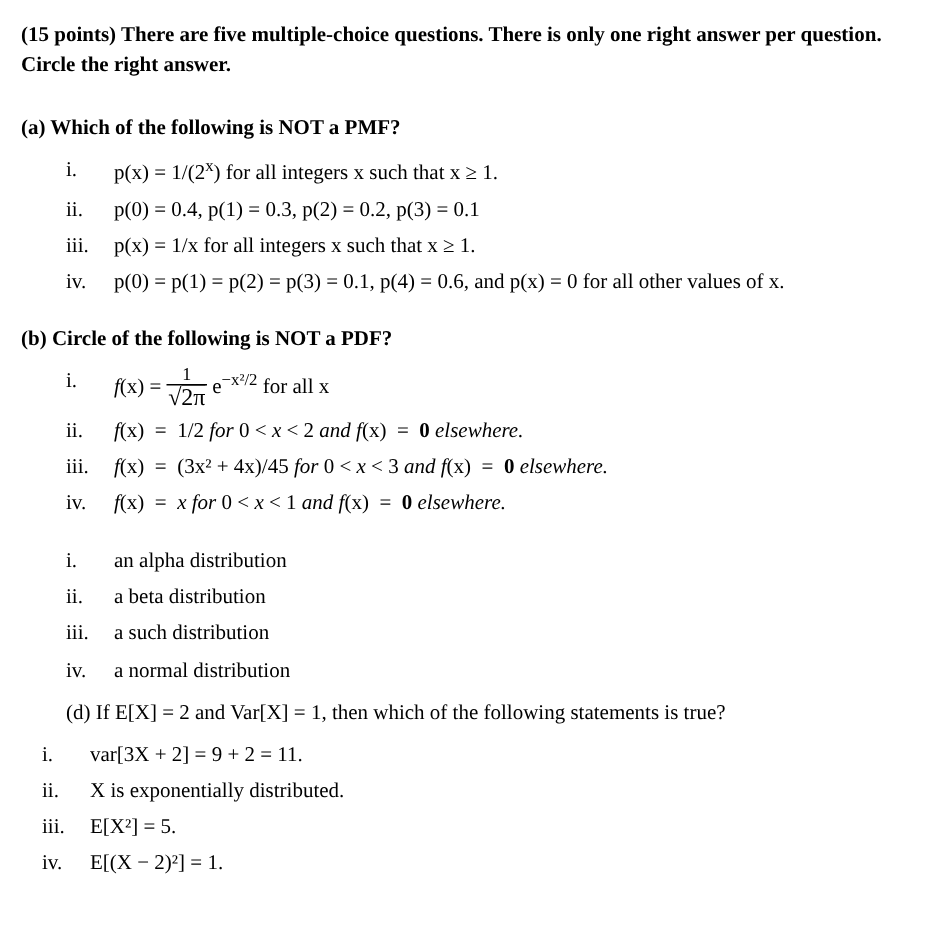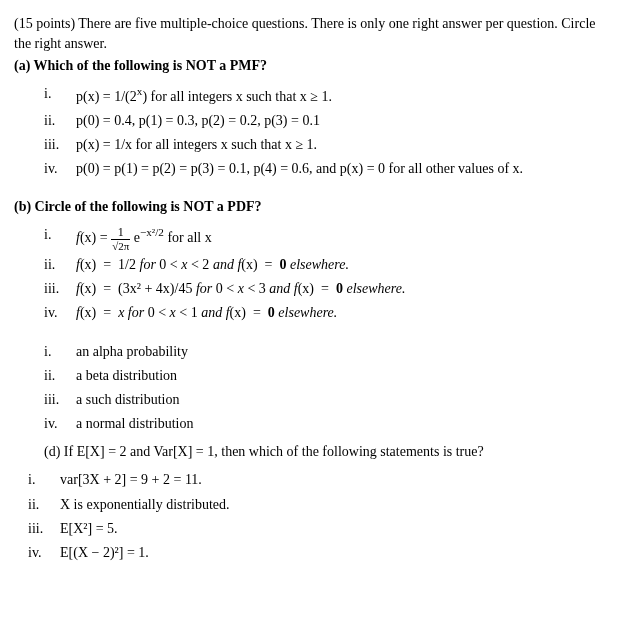--- a/index.html
+++ b/index.html
@@ -10,22 +10,23 @@
     body {
       background: #fff;
       font-family: "Times New Roman", Times, serif;
       font-size: 14px;
       color: #000;
       width: 619px;
       min-height: 620px;
       padding: 14px 18px 14px 14px;
     }
     .intro {
-      margin-bottom: 2px;
+      margin-bottom: 22px;
       line-height: 1.4;
+      font-weight: bold;
     }
     .section {
       margin-bottom: 16px;
     }
     .section-title {
       font-weight: bold;
       margin-bottom: 6px;
       line-height: 1.5;
     }
     .options-list {
@@ -88,21 +89,21 @@
     </div>
   </div>
 </div>
 
 <div class="section">
   <div class="section-title">(b) Circle of the following is NOT a PDF?</div>
   <div class="options-list">
     <div class="option-row">
       <span class="option-label roman">i.</span>
       <span class="option-text">
-        <em>f</em>(x) = <span style="display:inline-block;vertical-align:middle;text-align:center;line-height:1.1"><span style="display:block;border-bottom:1px solid #000;font-size:12px;padding:0 1px">1</span><span style="display:block;font-size:11px;padding:0 1px">√<span style="text-decoration:overline">2π</span></span></span> e<sup>−x²/2</sup> for all x
+        <em>f</em>(x) = <span style="display:inline-block;vertical-align:middle;text-align:center;line-height:1.1"><span style="display:block;border-bottom:1px solid #000;font-size:12px;padding:0 1px">1</span><span style="display:block;font-size:16px;padding:0 1px">√<span style="text-decoration:overline">2π</span></span></span> e<sup>−x²/2</sup> for all x
       </span>
     </div>
     <div class="option-row">
       <span class="option-label roman">ii.</span>
       <span class="option-text"><em>f</em>(x) &nbsp;= &nbsp;1/2 <em>for</em> 0 &lt; <em>x</em> &lt; 2 <em>and</em> <em>f</em>(x) &nbsp;= &nbsp;<strong>0</strong> <em>elsewhere.</em></span>
     </div>
     <div class="option-row">
       <span class="option-label roman">iii.</span>
       <span class="option-text"><em>f</em>(x) &nbsp;= &nbsp;(3x² + 4x)/45 <em>for</em> 0 &lt; <em>x</em> &lt; 3 <em>and</em> <em>f</em>(x) &nbsp;= &nbsp;<strong>0</strong> <em>elsewhere.</em></span>
     </div>
@@ -110,21 +111,21 @@
       <span class="option-label roman">iv.</span>
       <span class="option-text"><em>f</em>(x) &nbsp;= &nbsp;<em>x</em> <em>for</em> 0 &lt; <em>x</em> &lt; 1 <em>and</em> <em>f</em>(x) &nbsp;= &nbsp;<strong>0</strong> <em>elsewhere.</em></span>
     </div>
   </div>
 </div>
 
 <div class="section">
   <div class="options-list">
     <div class="option-row">
       <span class="option-label roman">i.</span>
-      <span class="option-text">an alpha probability</span>
+      <span class="option-text">an alpha distribution</span>
     </div>
     <div class="option-row">
       <span class="option-label roman">ii.</span>
       <span class="option-text">a beta distribution</span>
     </div>
     <div class="option-row">
       <span class="option-label roman">iii.</span>
       <span class="option-text">a such distribution</span>
     </div>
     <div class="option-row">

